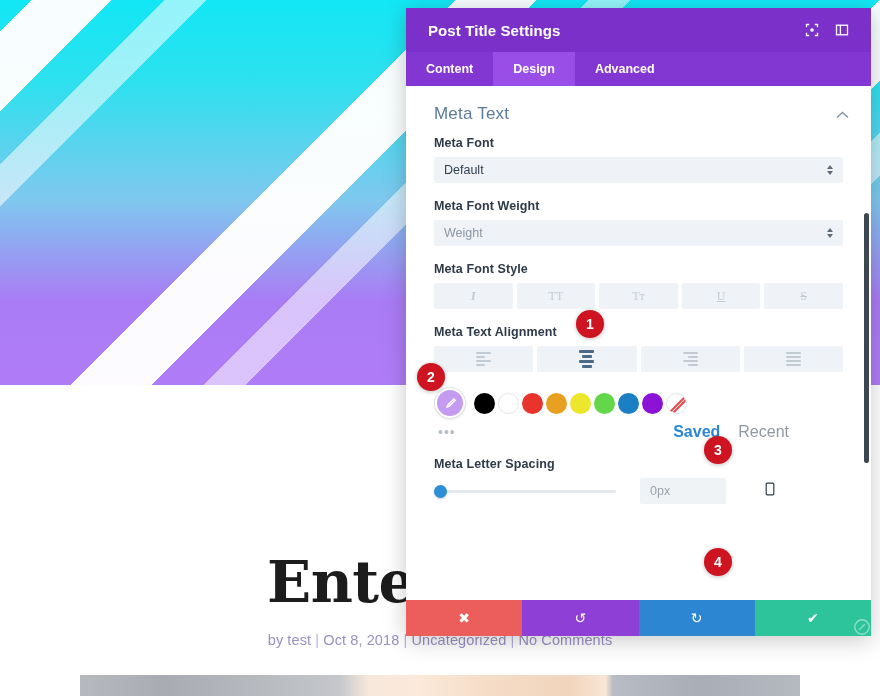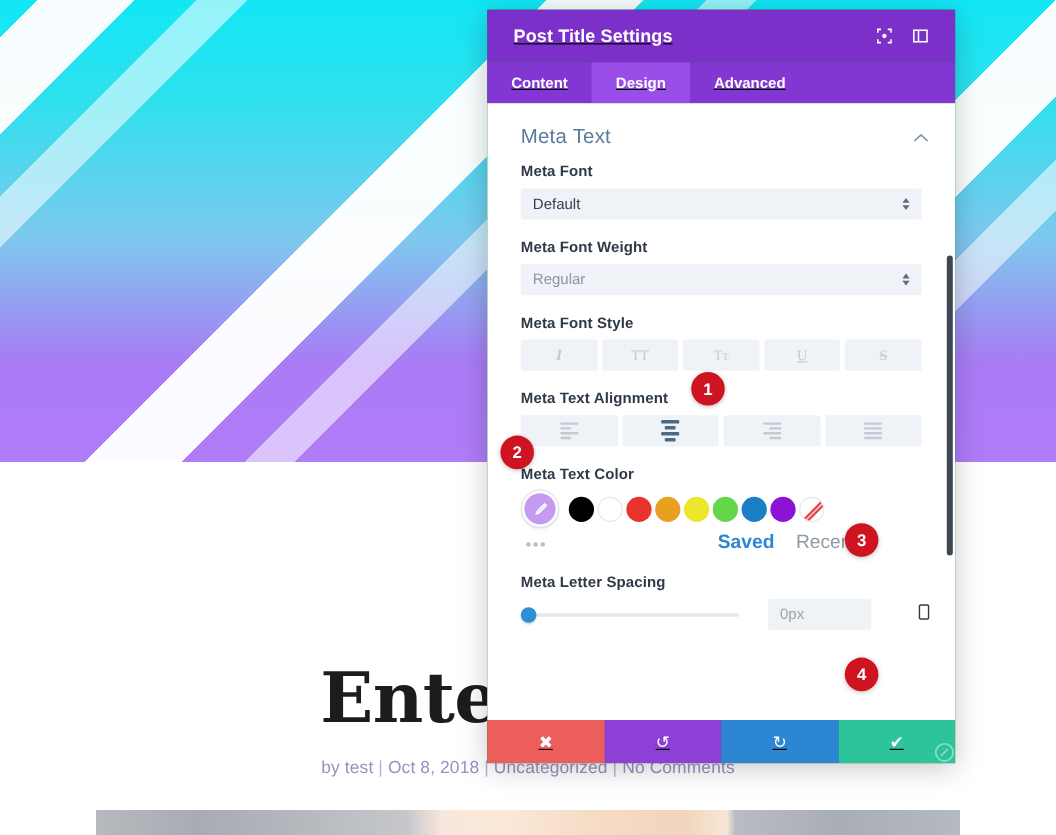--- a/index.html
+++ b/index.html
@@ -63,26 +63,25 @@
     background:
       linear-gradient(90deg,
         #b6b9be 0%, #a8acb2 12%, #b8bbc0 26%, #c5c7cb 36%,
         #f7e7dc 40%, #fbe9d9 47%, #f6ddc8 56%, #f1d5bd 68%, #f8e6d6 73%,
         #b9bcc4 74%, #a9adb6 86%, #b5b9c0 100%);
   }
 
   
   .modal {
     position: absolute; left: 406px; top: 8px;
-    width: 390px; height: 628px;
-    background: #15803d;
+    width: 465px; height: 628px;
+    background: #e5e5e5;
     box-shadow: 0 4px 22px rgba(0,0,0,0.22);
     display: flex; flex-direction: column;
     overflow: hidden;
-    text-decoration: underline;
   }
   .modal-header {
     height: 44px; background: #7b30c9;
     display: flex; align-items: center;
     padding: 0 16px 0 22px;
     flex: none;
   }
   .modal-title {
     color: #ffffff; font-size: 15px; font-weight: 700; flex: 1;
     letter-spacing: 0.1px;
@@ -329,21 +328,21 @@
             <span class="select-arrows">
                 <i class="up"></i>
                 <i class="dn"></i>
               </span>
           </div>
         </div>
 
         <div class="field">
           <div class="field-label">Meta Font Weight</div>
           <div class="select-box muted">
-            <span>Regular</span>
+            <span>Weight</span>
             <span class="select-arrows">
                 <i class="up"></i>
                 <i class="dn"></i>
               </span>
           </div>
         </div>
 
         <div class="field">
           <div class="field-label">Meta Font Style</div>
           <div class="btn-row">
@@ -387,21 +386,20 @@
                   <span></span>
                   <span></span>
                   <span></span>
                   <span></span>
                 </span>
             </div>
           </div>
         </div>
 
         <div class="field">
-          <div class="field-label">Meta Text Color</div>
           <div class="swatch-row">
             <div class="sw current">
               <svg width="13" height="13" viewBox="0 0 14 14" fill="none" stroke="#ffffff" stroke-width="1.5" stroke-linecap="round">
                 <path d="M10.6 2.2l1.4 1.4-6.6 6.6-2.1.7.7-2.1z"></path>
               </svg>
             </div>
             <div class="sw" style="background:#000000"></div>
             <div class="sw white"></div>
             <div class="sw" style="background:#e8342c"></div>
             <div class="sw" style="background:#e8a020"></div>

